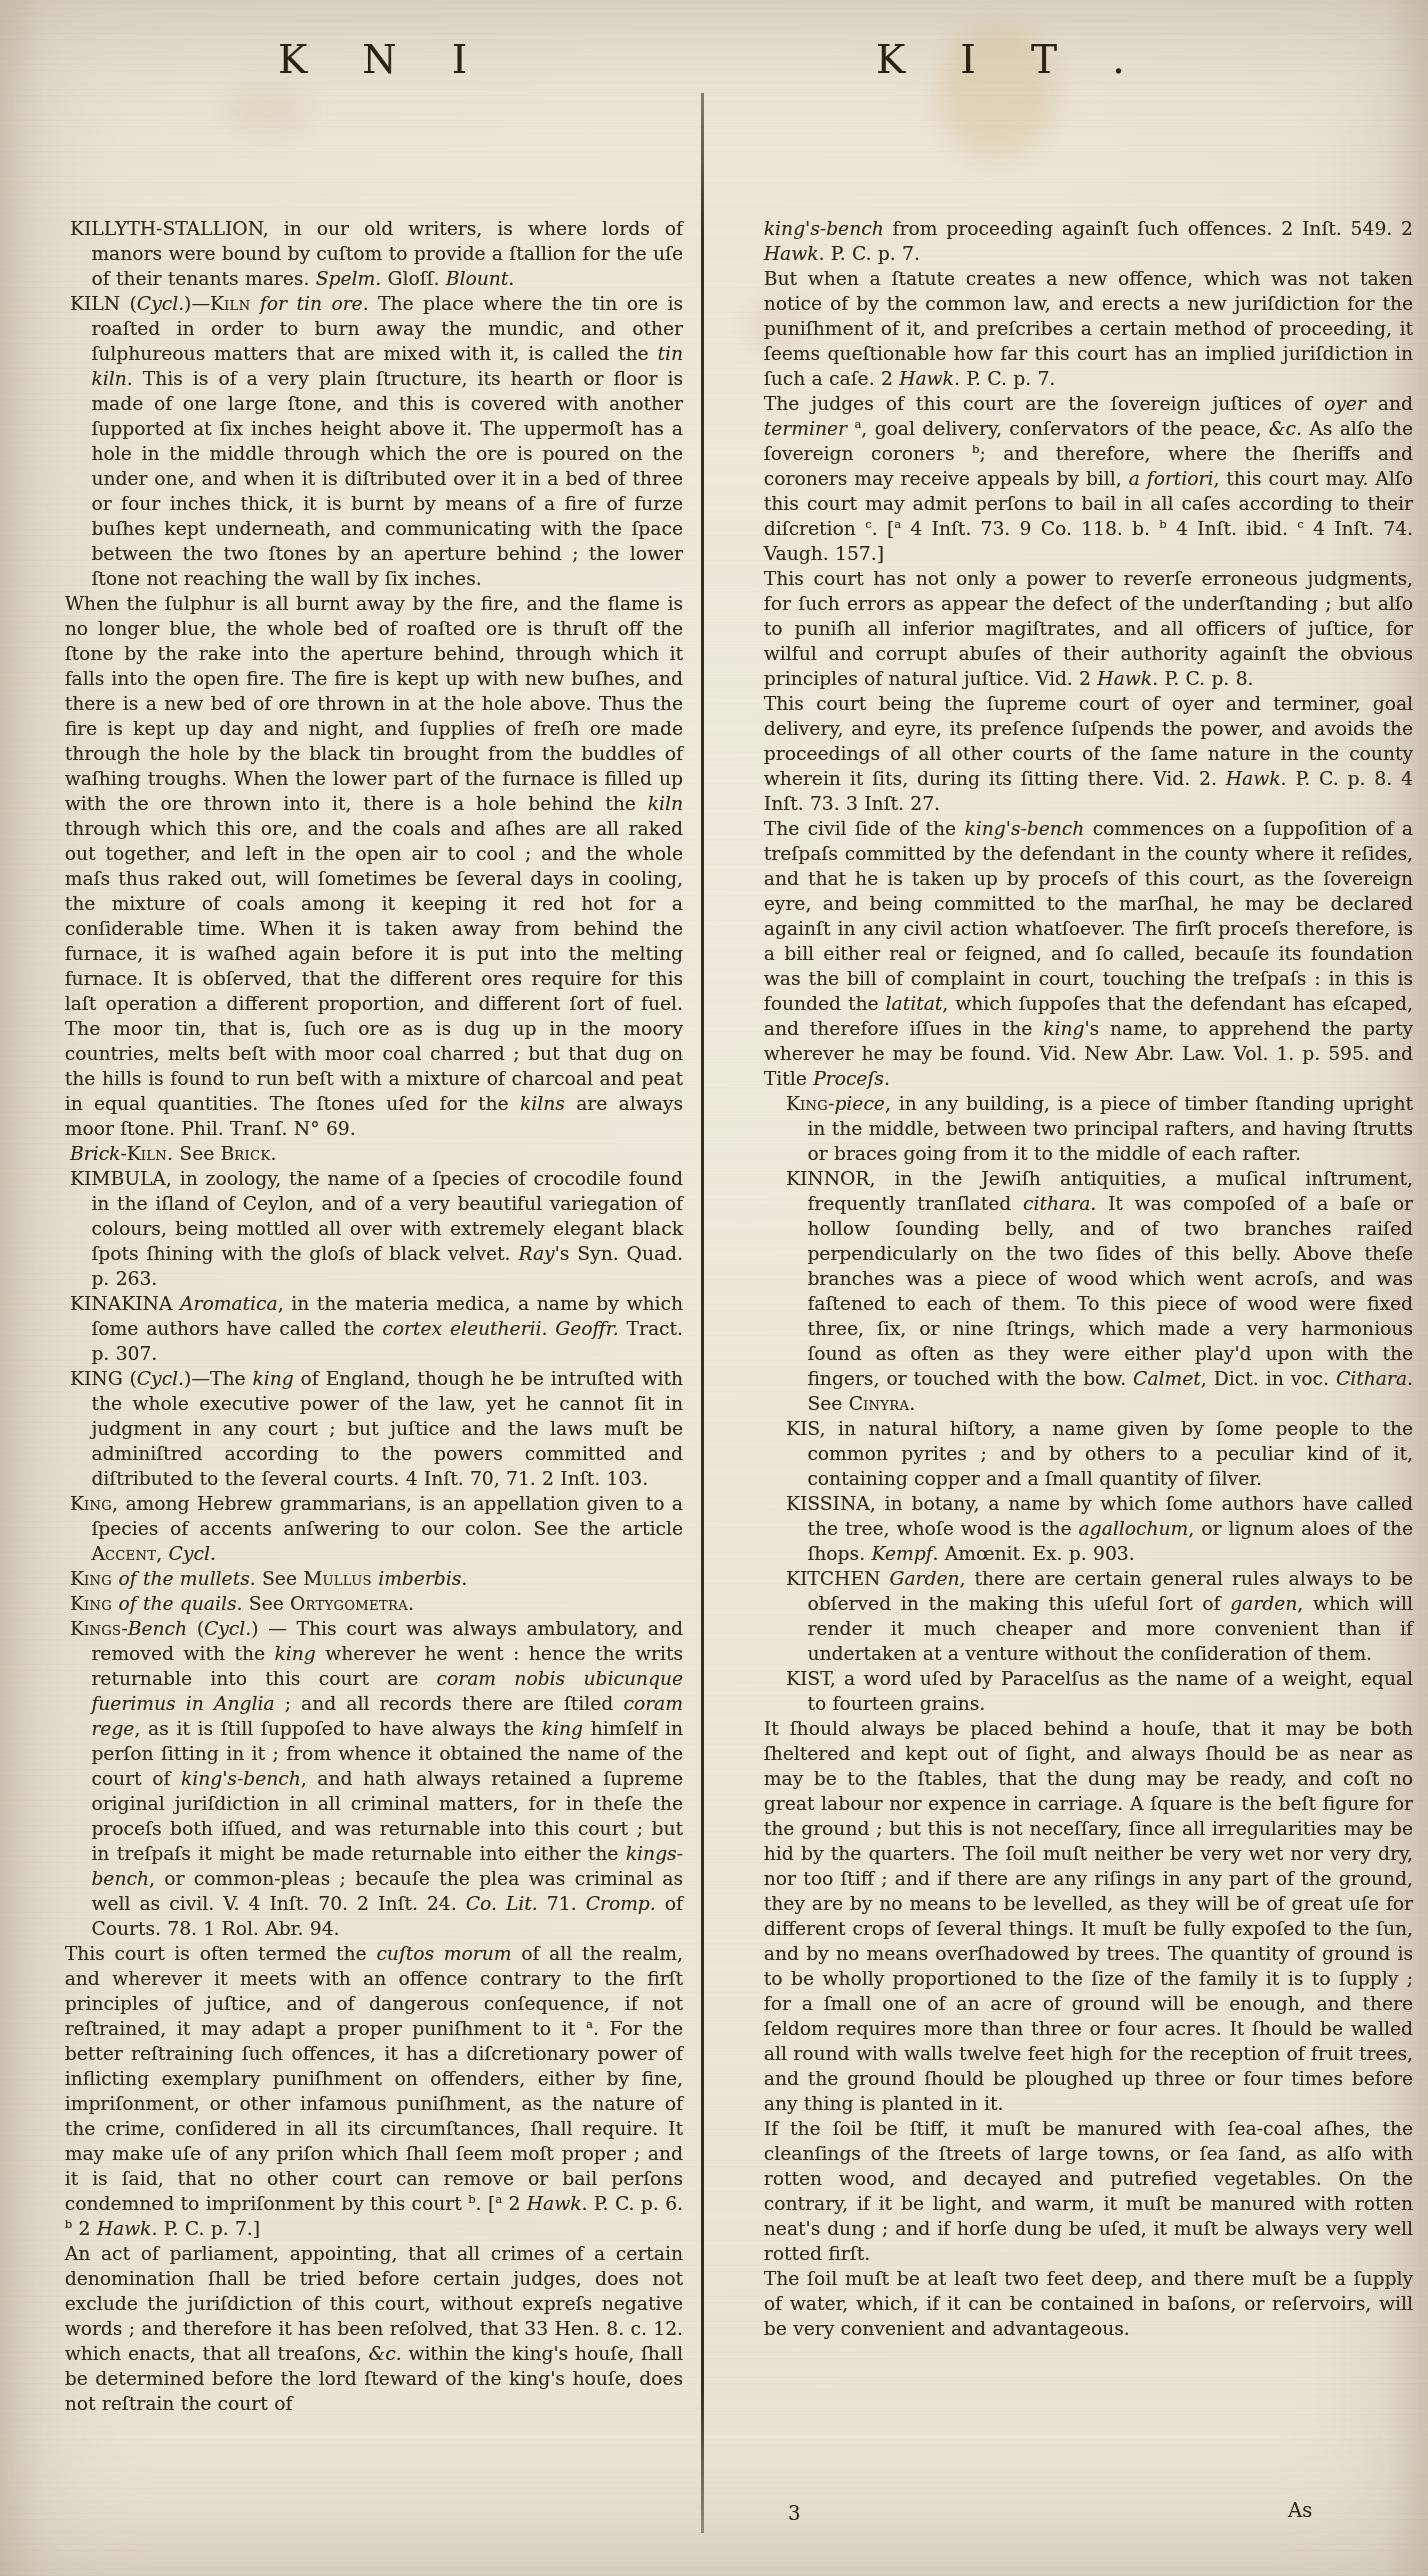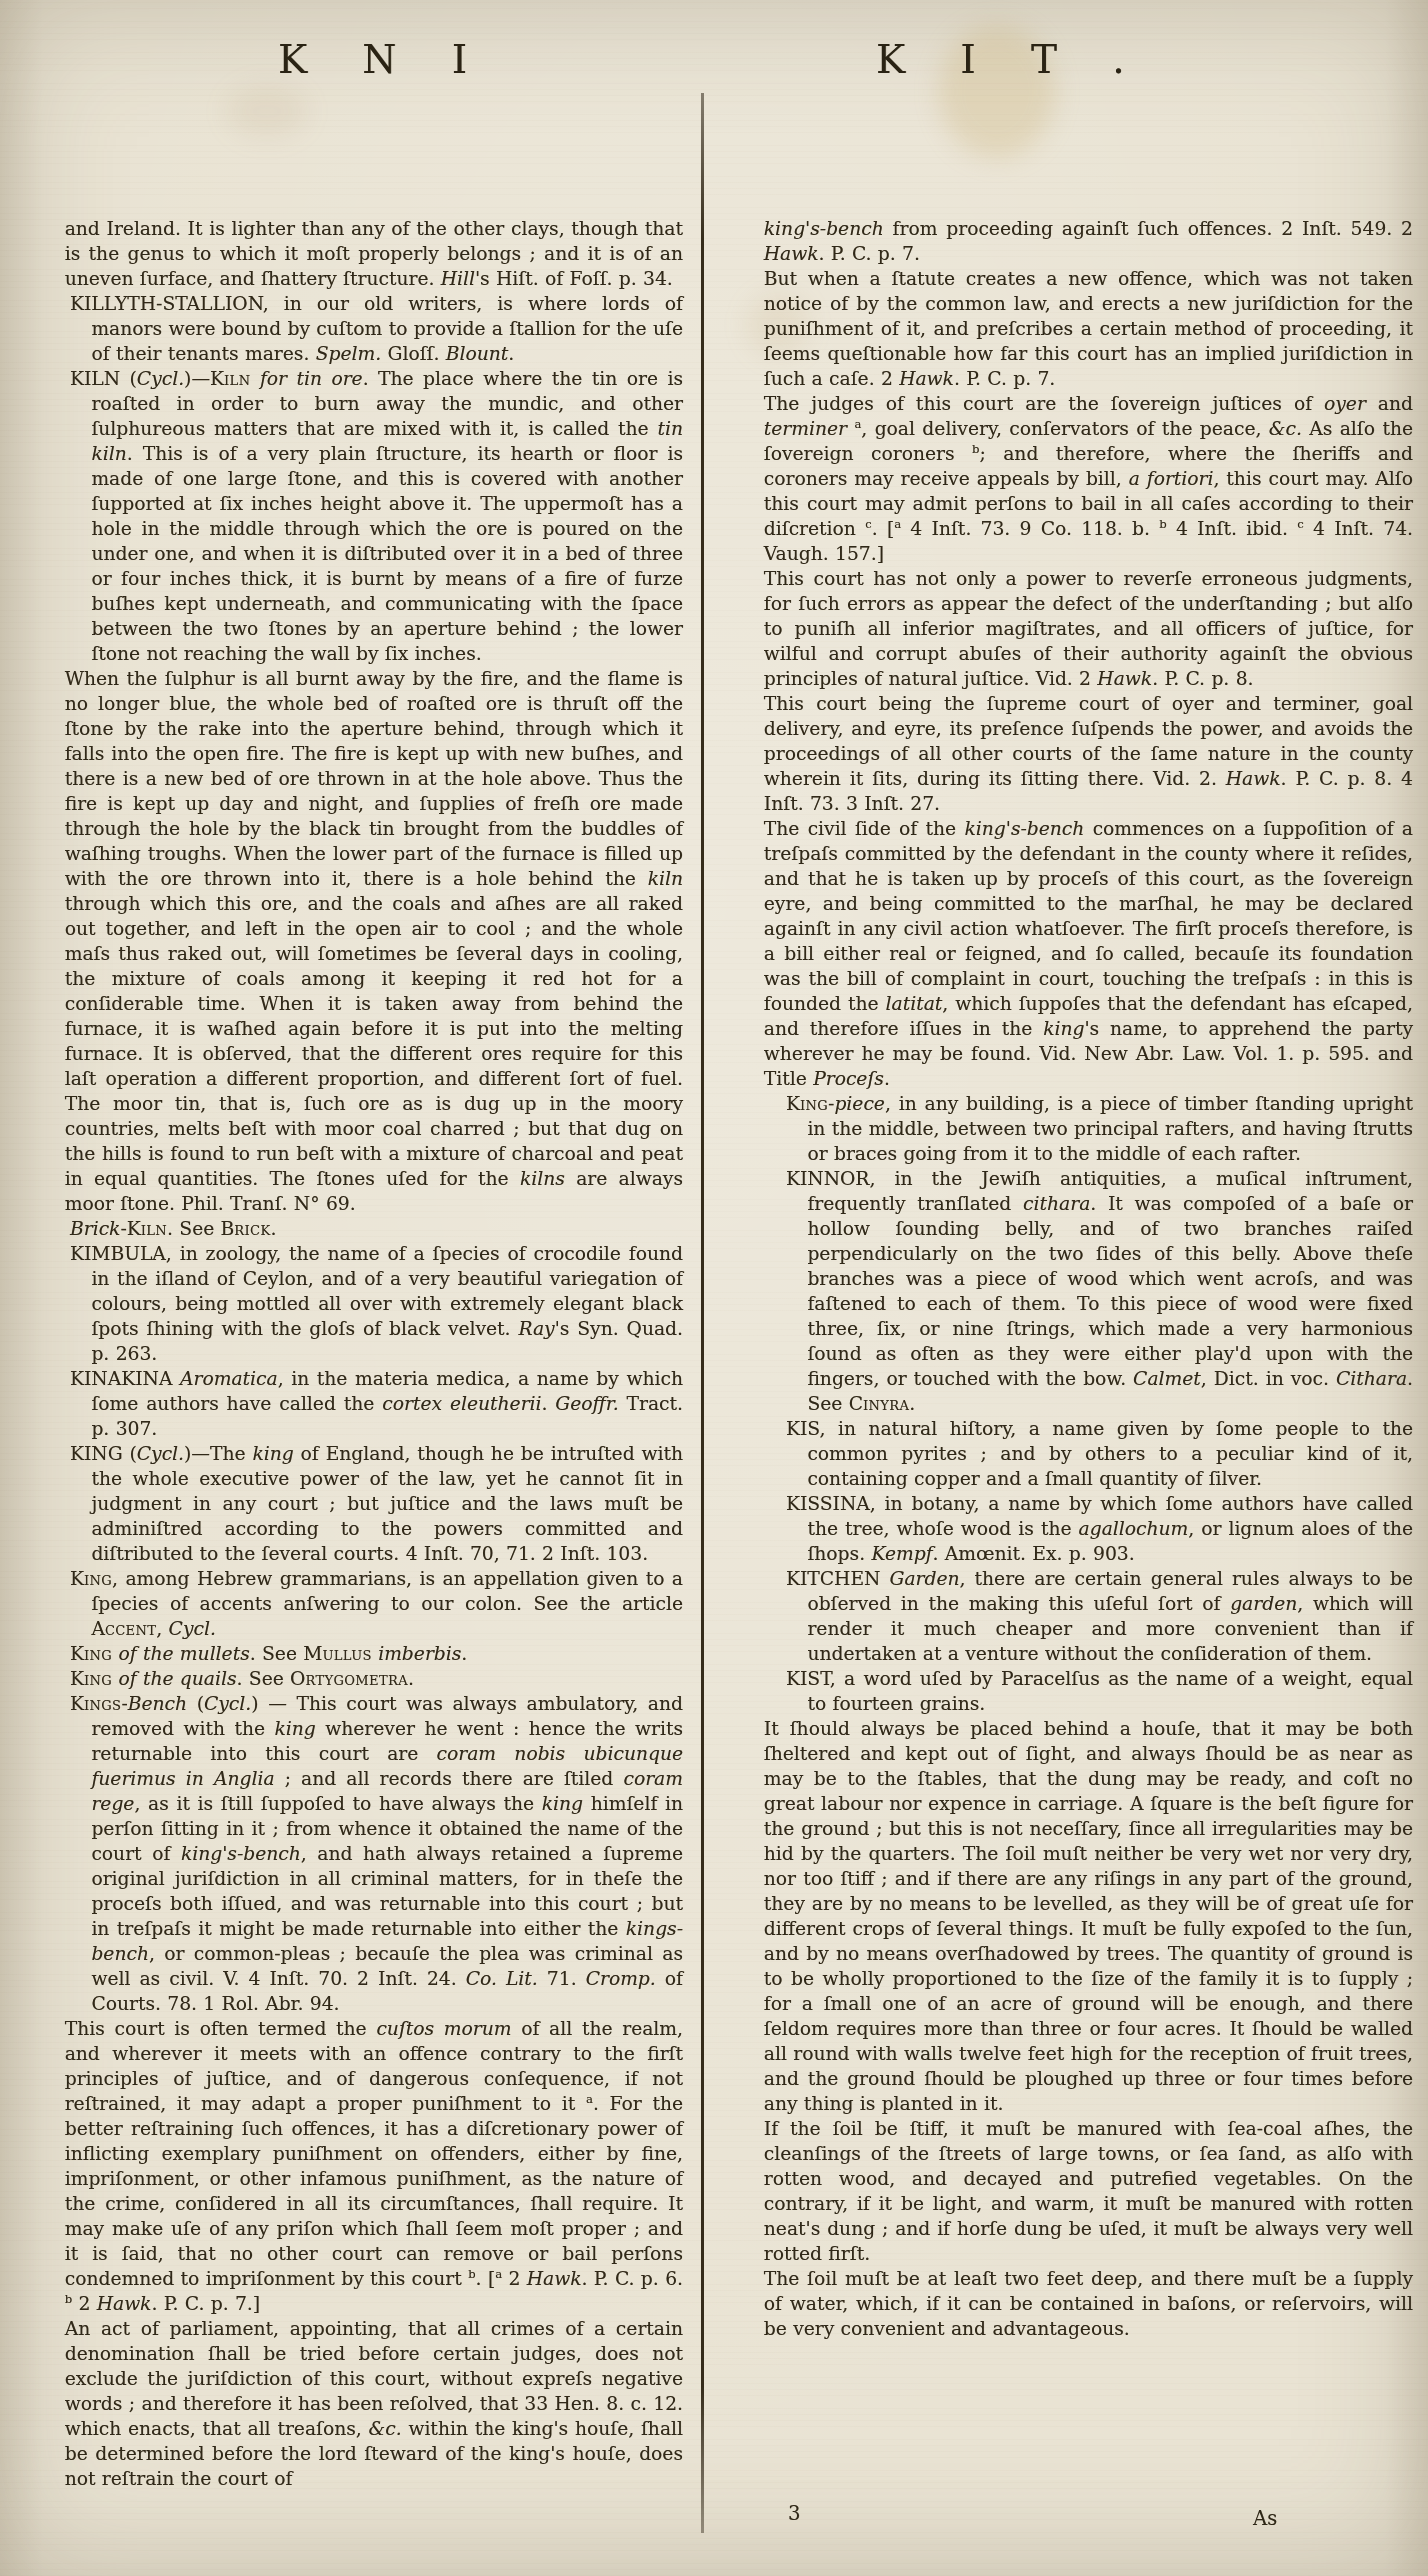--- a/index.html
+++ b/index.html
@@ -44,36 +44,35 @@
   .col-left p.cont{padding-left:18.7px;}
   .col-right p.cont{padding-left:1.8px;}
   .col i{font-style:italic;}
   .col .sc{font-variant:small-caps;letter-spacing:0.4px;}
   .col sup{font-size:62%;line-height:0;vertical-align:super;}
   .footer-mark{
     position:absolute;font-size:19.6px;color:#2e2717;
     text-shadow:0.2px 0.2px 0.3px rgba(45,33,12,0.38);
   }
   .sig{left:788px;top:2502px;}
-  .catch{left:1253px;top:2499px;margin-top:8px;}
+  .catch{left:1288px;top:2499px;}
 </style>
 </head>
 <body>
 
 <div class="stain s1"></div>
 <div class="stain s2"></div>
 <div class="stain s3"></div>
 
 <div class="running-head head-left">K N I</div>
 <div class="running-head head-right">K I T .</div>
 
 <div class="divider"></div>
 
 <div class="col col-left" id="col-left">
-    <p class="cont">and Ireland.  It is lighter than any of the other clays, though that is the genus to which it moſt properly belongs ;  and it is of an uneven ſurface, and ſhattery ſtructure.  <i>Hill</i>'s Hiſt. of Foſſ. p. 34.</p>
     <p class="entry">KILLYTH-STALLION, in our old writers, is where lords of manors were bound by cuſtom to provide a ſtallion for the uſe of their tenants mares.  <i>Spelm.</i> Gloſſ. <i>Blount</i>.</p>
     <p class="entry">KILN (<i>Cycl.</i>)—K<span class="sc">iln</span> <i>for tin ore</i>.  The place where the tin ore is roaſted in order to burn away the mundic, and other ſulphureous matters that are mixed with it, is called the <i>tin kiln</i>.  This is of a very plain ſtructure, its hearth or floor is made of one large ſtone, and this is covered with another ſupported at ſix inches height above it.  The uppermoſt has a hole in the middle through which the ore is poured on the under one, and when it is diſtributed over it in a bed of three or four inches thick, it is burnt by means of a fire of furze buſhes kept underneath, and communicating with the ſpace between the two ſtones by an aperture behind ;  the lower ſtone not reaching the wall by ſix inches.</p>
     <p class="cont">When the ſulphur is all burnt away by the fire, and the flame is no longer blue, the whole bed of roaſted ore is thruſt off the ſtone by the rake into the aperture behind, through which it falls into the open fire.  The fire is kept up with new buſhes, and there is a new bed of ore thrown in at the hole above.  Thus the fire is kept up day and night, and ſupplies of freſh ore made through the hole by the black tin brought from the buddles of waſhing troughs. When the lower part of the furnace is filled up with the ore thrown into it, there is a hole behind the <i>kiln</i> through which this ore, and the coals and aſhes are all raked out together, and left in the open air to cool ;  and the whole maſs thus raked out, will ſometimes be ſeveral days in cooling, the mixture of coals among it keeping it red hot for a conſiderable time.  When it is taken away from behind the furnace, it is waſhed again before it is put into the melting furnace.  It is obſerved, that the different ores require for this laſt operation a different proportion, and different ſort of fuel.  The moor tin, that is, ſuch ore as is dug up in the moory countries, melts beſt with moor coal charred ;  but that dug on the hills is found to run beſt with a mixture of charcoal and peat in equal quantities.  The ſtones uſed for the <i>kilns</i> are always moor ſtone.  Phil. Tranſ. N° 69.</p>
     <p class="entry"><i>Brick</i>-K<span class="sc">iln</span>.  See B<span class="sc">rick</span>.</p>
     <p class="entry">KIMBULA, in zoology, the name of a ſpecies of crocodile found in the iſland of Ceylon, and of a very beautiful variegation of colours, being mottled all over with extremely elegant black ſpots ſhining with the gloſs of black velvet. <i>Ray</i>'s Syn. Quad. p. 263.</p>
     <p class="entry">KINAKINA <i>Aromatica</i>, in the materia medica, a name by which ſome authors have called the <i>cortex eleutherii</i>.  <i>Geoffr.</i> Tract. p. 307.</p>
     <p class="entry">KING (<i>Cycl.</i>)—The <i>king</i> of England, though he be intruſted with the whole executive power of the law, yet he cannot ſit in judgment in any court ;  but juſtice and the laws muſt be adminiſtred according to the powers committed and diſtributed to the ſeveral courts.  4 Inſt. 70, 71.  2 Inſt. 103.</p>
     <p class="entry">K<span class="sc">ing</span>, among Hebrew grammarians, is an appellation given to a ſpecies of accents anſwering to our colon.  See the article A<span class="sc">ccent</span>, <i>Cycl.</i></p>
     <p class="entry">K<span class="sc">ing</span> <i>of the mullets</i>.  See M<span class="sc">ullus</span> <i>imberbis</i>.</p>
     <p class="entry">K<span class="sc">ing</span> <i>of the quails</i>.  See O<span class="sc">rtygometra</span>.</p>

